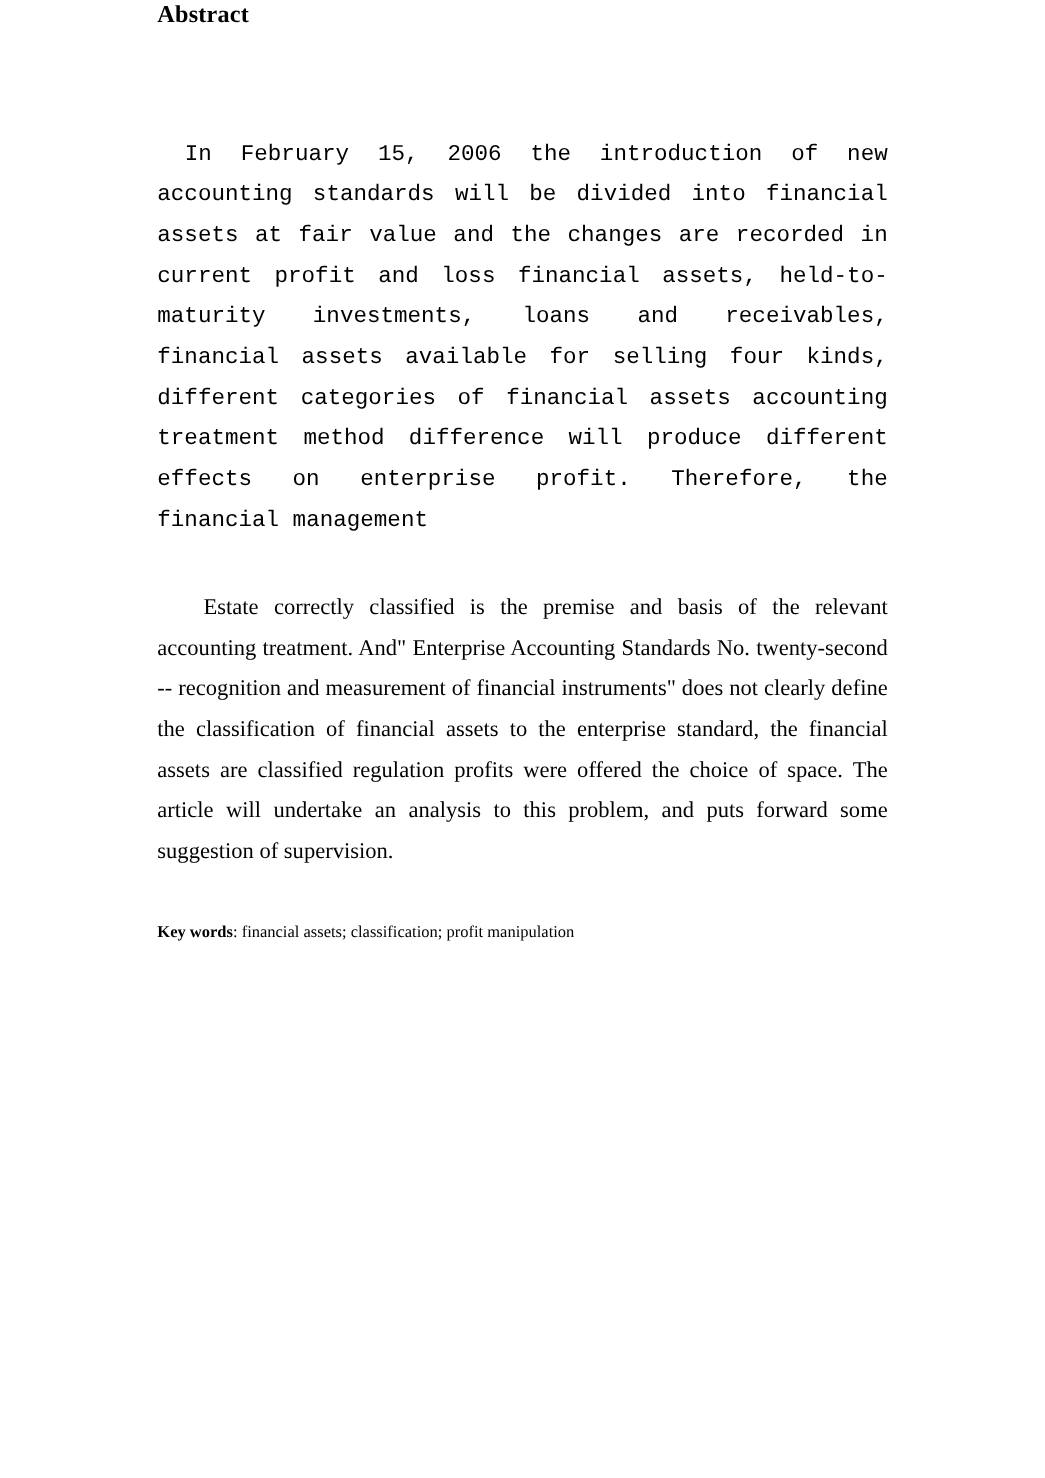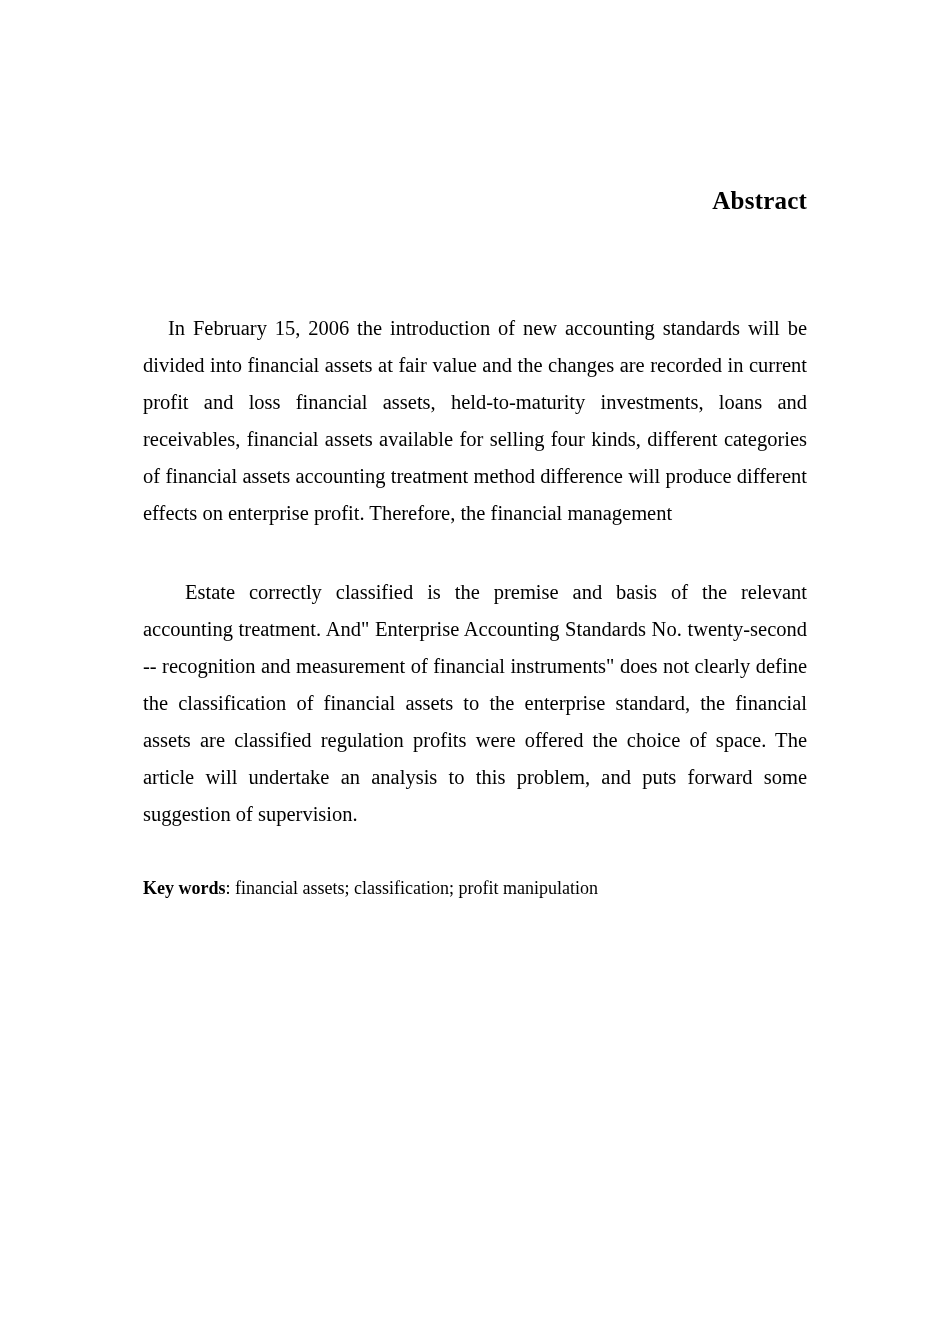--- a/index.html
+++ b/index.html
@@ -20,52 +20,52 @@
     overflow: hidden;
     box-sizing: border-box;
   }
   .content {
     position: absolute;
     left: 143px;
     top: 0;
     width: 664px;
   }
   .abstract-heading {
-    text-align: right;
+    text-align: left;
     font-weight: bold;
-    font-size: 25px;
+    font-size: 22px;
     line-height: 26px;
     margin: 0;
-    padding-top: 188px;
     letter-spacing: 0.2px;
   }
   .body-block {
     margin-top: 96px;
     font-size: 20.5px;
     line-height: 37px;
     text-align: justify;
     text-justify: inter-word;
     -webkit-hyphens: none;
     hyphens: none;
   }
   .para {
     margin: 0;
     text-align: justify;
   }
   .para-1 {
     text-indent: 25px;
+    font-family: Liberation Mono, monospace;
   }
   .para-2 {
     text-indent: 42px;
     margin-top: 42px;
   }
   .keywords-line {
     margin: 0;
     padding-top: 37px;
-    font-size: 18px;
+    font-size: 15px;
     line-height: 37px;
     text-align: left;
   }
   .kw-label {
     font-weight: bold;
   }
   .kw-value {
     font-weight: normal;
   }
 </style>

